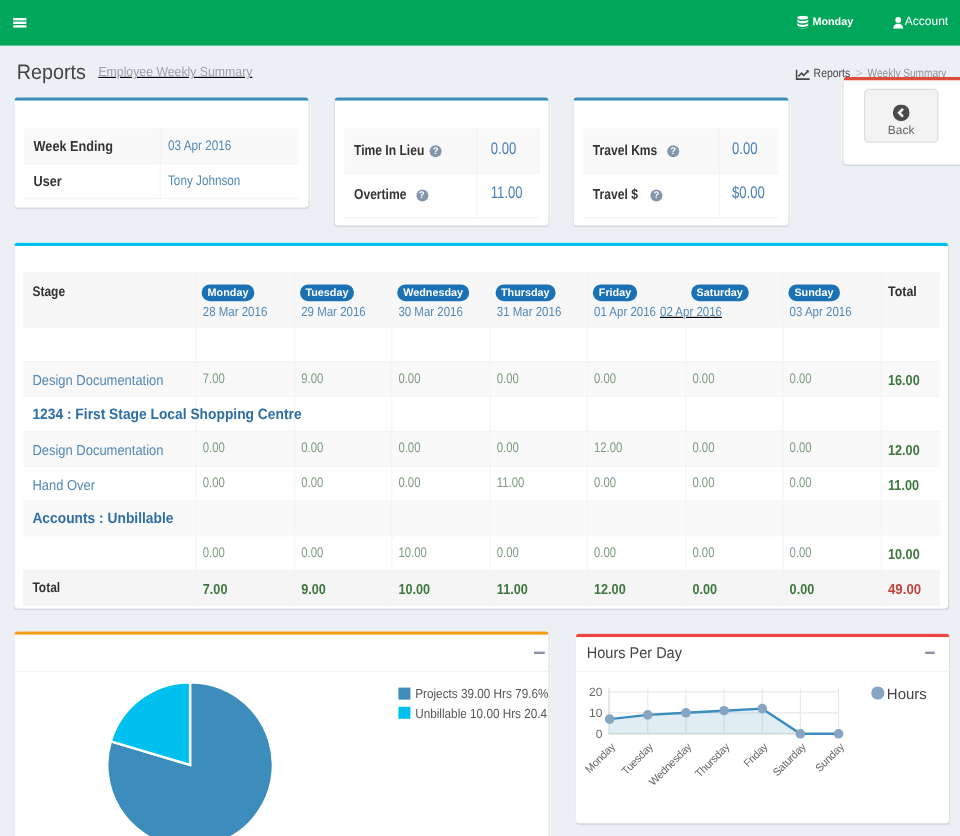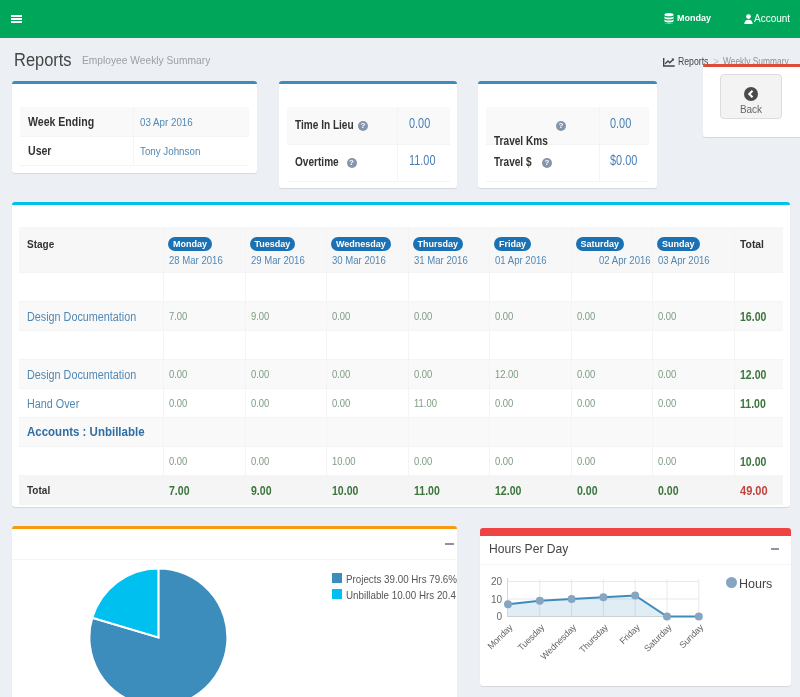--- a/index.html
+++ b/index.html
@@ -5,21 +5,21 @@
 * { margin:0; padding:0; box-sizing:border-box; }
 html,body { width:800px; height:697px; overflow:hidden; }
 body { background:#ecf0f5; font-family:"Liberation Sans", sans-serif; position:relative; }
 .abs { position:absolute; }
 .tx { display:block; transform-origin:0 0; white-space:nowrap; }
 .panel { position:absolute; background:#fff; border-radius:3px; box-shadow:0 1px 1px rgba(0,0,0,0.1); }
 .bt-blue { border-top:3px solid #3c8dbc; }
 .bt-cyan { border-top:3px solid #00c0ef; }
 .bt-red { border-top:3px solid #dd4b39; }
 .bt-orange { border-top:3px solid #f39c12; }
-.bt-green { border-top:8px solid #ef4444; }
+.bt-green { border-top:3px solid #ef4444; }
 .qm { display:inline-block; width:10px; height:10px; border-radius:50%; background:#8496ab; color:#fff; font-size:8px; font-weight:bold; text-align:center; line-height:10px; }
 </style>
 </head>
 <body>
 
 <div class="abs" style="left:0;top:0;width:800px;height:38px;background:#00a65a;">
   <div class="abs" style="left:11px;top:15px;width:11px;height:2px;background:#fff;"></div>
   <div class="abs" style="left:11px;top:18px;width:11px;height:2px;background:#fff;"></div>
   <div class="abs" style="left:11px;top:21px;width:11px;height:2px;background:#fff;"></div>
   <svg class="abs" style="left:664px;top:13px;" width="10" height="11" viewBox="0 0 10 11">
@@ -32,21 +32,21 @@
   <svg class="abs" style="left:743.5px;top:14px;" width="9" height="10" viewBox="0 0 9 10">
     <circle cx="4.5" cy="2.6" r="2.4" fill="#fff"></circle>
     <path d="M0.3 10 c0-2.8 1.8-4.3 4.2-4.3 s4.2 1.5 4.2 4.3 z" fill="#fff"></path>
   </svg>
   <div class="abs" style="left:754px;top:13.5px;color:#fff;font-size:10px;font-weight:normal;line-height:9px;">Account</div>
 </div>
 
 <div class="abs" style="left:13.5px;top:50px;">
     <span class="tx" style="font-size:17.5px;color:#444;transform:scaleX(0.94);">Reports</span>
   </div>
-<div class="abs" style="left:82px;top:54px;">
+<div class="abs" style="left:82px;top:54px;text-decoration:underline;">
     <span class="tx" style="font-size:11px;color:#9aa0a8;transform:scaleX(0.93);">Employee Weekly Summary</span>
   </div>
 <svg class="abs" style="left:663px;top:57.5px;" width="12" height="9" viewBox="0 0 12 9">
   <path d="M0.7 0 v8 h11" stroke="#444" stroke-width="1.4" fill="none"></path>
   <path d="M2.2 5.8 l2.8-2.8 l1.8 1.8 l3.8-3.8" stroke="#444" stroke-width="1.3" fill="none"></path>
   <path d="M8.4 0.6 h2.4 v2.4 z" fill="#444"></path>
 </svg>
 <div class="abs" style="left:678px;top:57px;line-height:10px;">
     <span class="tx" style="font-size:10px;color:#444;transform:scaleX(0.87);">Reports</span>
   </div>
@@ -100,21 +100,21 @@
       </div>
   </div>
 </div>
 
 <div class="panel bt-blue" style="left:478px;top:81px;width:179px;height:107px;">
   <div class="abs" style="left:8px;top:23px;width:163px;height:74px;">
     <div class="abs" style="left:0;top:0;width:163px;height:37px;background:#f9f9f9;"></div>
     <div class="abs" style="left:0;top:37px;width:163px;height:1px;background:#f4f4f4;"></div>
     <div class="abs" style="left:113px;top:0;width:1px;height:74px;background:#f4f4f4;"></div>
     <div class="abs" style="left:0;top:74px;width:163px;height:1px;background:#f4f4f4;"></div>
-    <div class="abs" style="left:8px;top:27px;">
+    <div class="abs" style="left:8px;top:11px;">
         <span class="tx" style="font-size:12px;font-weight:bold;color:#333;transform:scaleX(0.84);">Travel Kms</span>
       </div>
       <span class="qm abs" style="left:70px;top:14px;">?</span>
     <div class="abs" style="left:124px;top:8px;">
         <span class="tx" style="font-size:14px;color:#4a7fb5;transform:scaleX(0.78);">0.00</span>
       </div>
     <div class="abs" style="left:8px;top:48px;">
         <span class="tx" style="font-size:12px;font-weight:bold;color:#333;transform:scaleX(0.84);">Travel $</span>
       </div>
       <span class="qm abs" style="left:56px;top:50.5px;">?</span>
@@ -190,21 +190,21 @@
       </div>
 <div class="abs" style="left:475px;top:10px;">
         <span style="display:block;width:fit-content;background:#1a72b4;color:#fff;font-size:9px;font-weight:bold;border-radius:7px;padding:0 5px;height:14px;line-height:14px;">Friday</span>
       </div>
 <div class="abs" style="left:476px;top:27px;">
         <span class="tx" style="font-size:11px;color:#5188b5;transform:scaleX(0.87);">01 Apr 2016</span>
       </div>
 <div class="abs" style="left:556.5px;top:10px;">
         <span style="display:block;width:fit-content;background:#1a72b4;color:#fff;font-size:9px;font-weight:bold;border-radius:7px;padding:0 5px;height:14px;line-height:14px;">Saturday</span>
       </div>
-<div class="abs" style="left:580px;top:27px;">
+<div class="abs" style="left:531px;top:27px;text-decoration:underline;">
         <span class="tx" style="font-size:11px;color:#5188b5;transform:scaleX(0.87);">02 Apr 2016</span>
       </div>
 <div class="abs" style="left:638px;top:10px;">
         <span style="display:block;width:fit-content;background:#1a72b4;color:#fff;font-size:9px;font-weight:bold;border-radius:7px;padding:0 5px;height:14px;line-height:14px;">Sunday</span>
       </div>
 <div class="abs" style="left:639px;top:27px;">
         <span class="tx" style="font-size:11px;color:#5188b5;transform:scaleX(0.87);">03 Apr 2016</span>
       </div>
 <div class="abs" style="left:8px;top:83px;">
         <span class="tx" style="font-size:12px;color:#5188b5;transform:scaleX(0.9);">Design Documentation</span>
@@ -225,20 +225,23 @@
         <span class="tx" style="font-size:11.5px;color:#7d9c80;transform:scaleX(0.82);">0.00</span>
       </div>
 <div class="abs" style="left:557.5px;top:83px;">
         <span class="tx" style="font-size:11.5px;color:#7d9c80;transform:scaleX(0.82);">0.00</span>
       </div>
 <div class="abs" style="left:639px;top:83px;">
         <span class="tx" style="font-size:11.5px;color:#7d9c80;transform:scaleX(0.82);">0.00</span>
       </div>
 <div class="abs" style="left:720.5px;top:83px;">
         <span class="tx" style="font-size:12px;font-weight:bold;color:#3c763d;transform:scaleX(0.88);">16.00</span>
+      </div>
+<div class="abs" style="left:8px;top:111px;">
+        <span class="tx" style="font-size:12.5px;font-weight:bold;color:#2d6ea5;transform:scaleX(0.92);">1234 : First Stage Local Shopping Centre</span>
       </div>
 <div class="abs" style="left:8px;top:141px;">
         <span class="tx" style="font-size:12px;color:#5188b5;transform:scaleX(0.9);">Design Documentation</span>
       </div>
 <div class="abs" style="left:150px;top:141px;">
         <span class="tx" style="font-size:11.5px;color:#7d9c80;transform:scaleX(0.82);">0.00</span>
       </div>
 <div class="abs" style="left:231.5px;top:141px;">
         <span class="tx" style="font-size:11.5px;color:#7d9c80;transform:scaleX(0.82);">0.00</span>
       </div>

